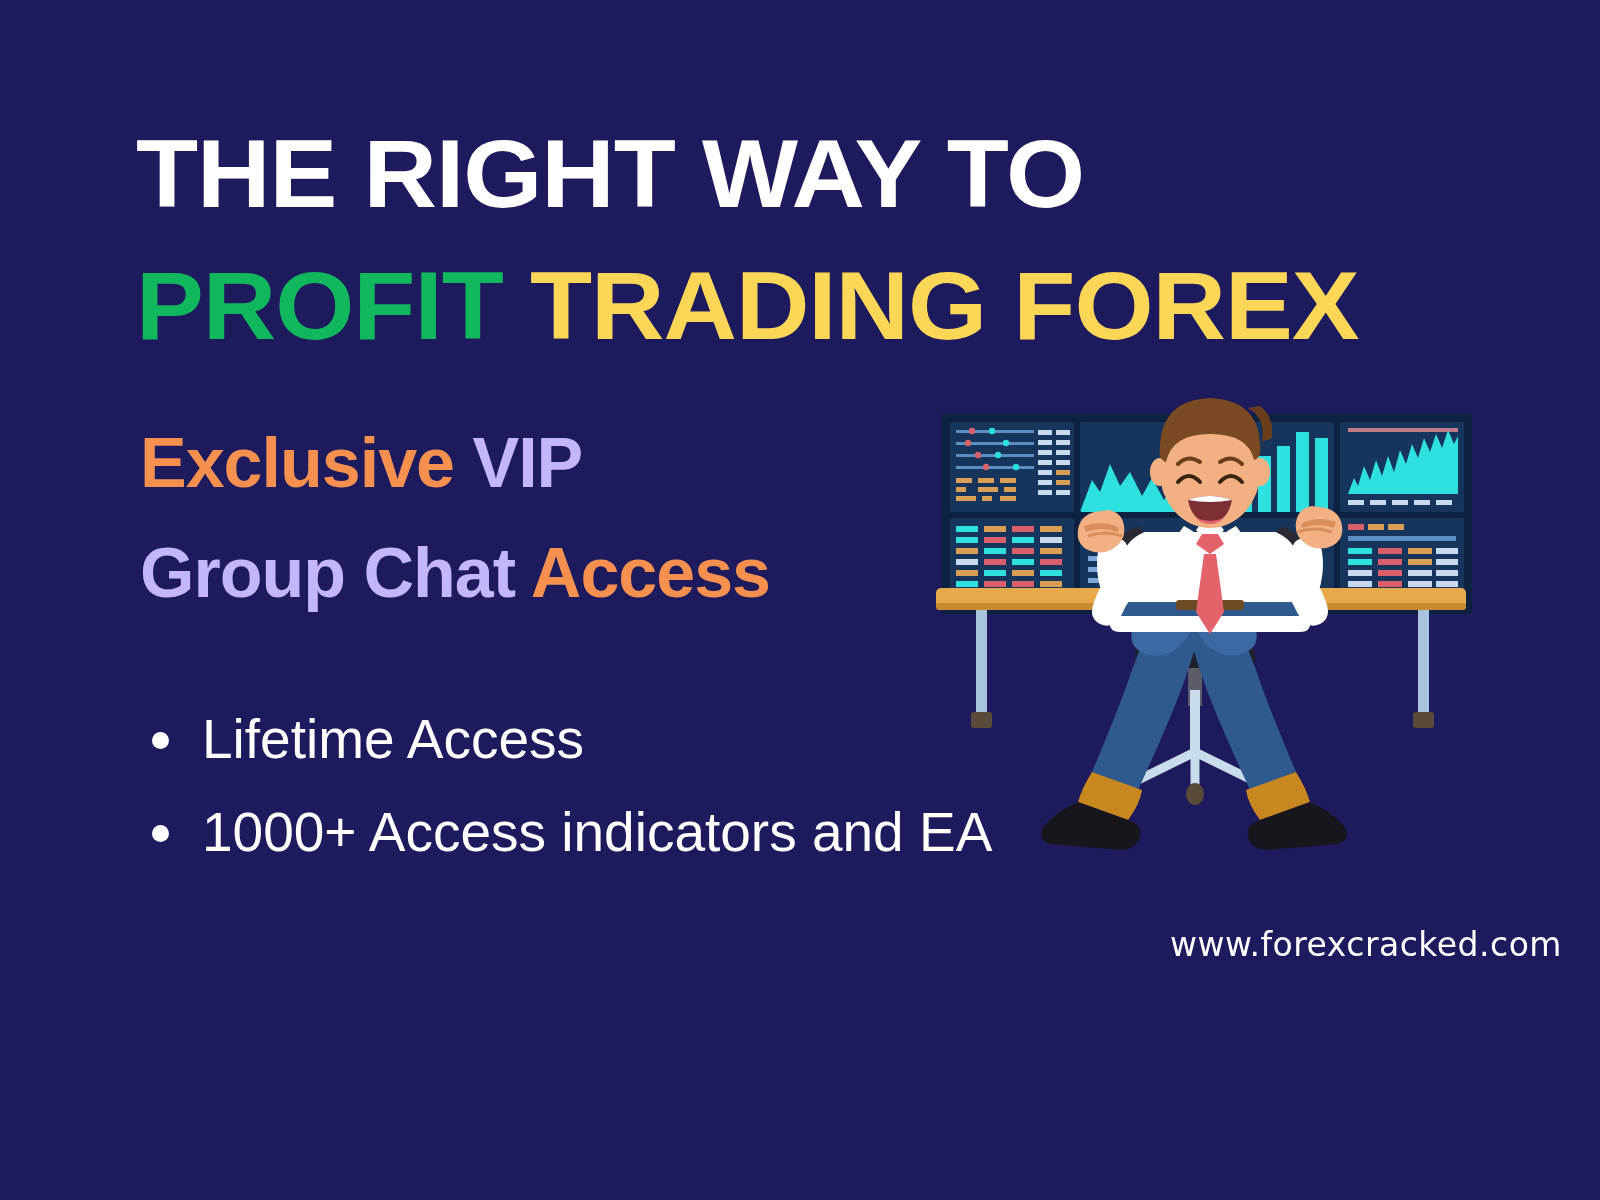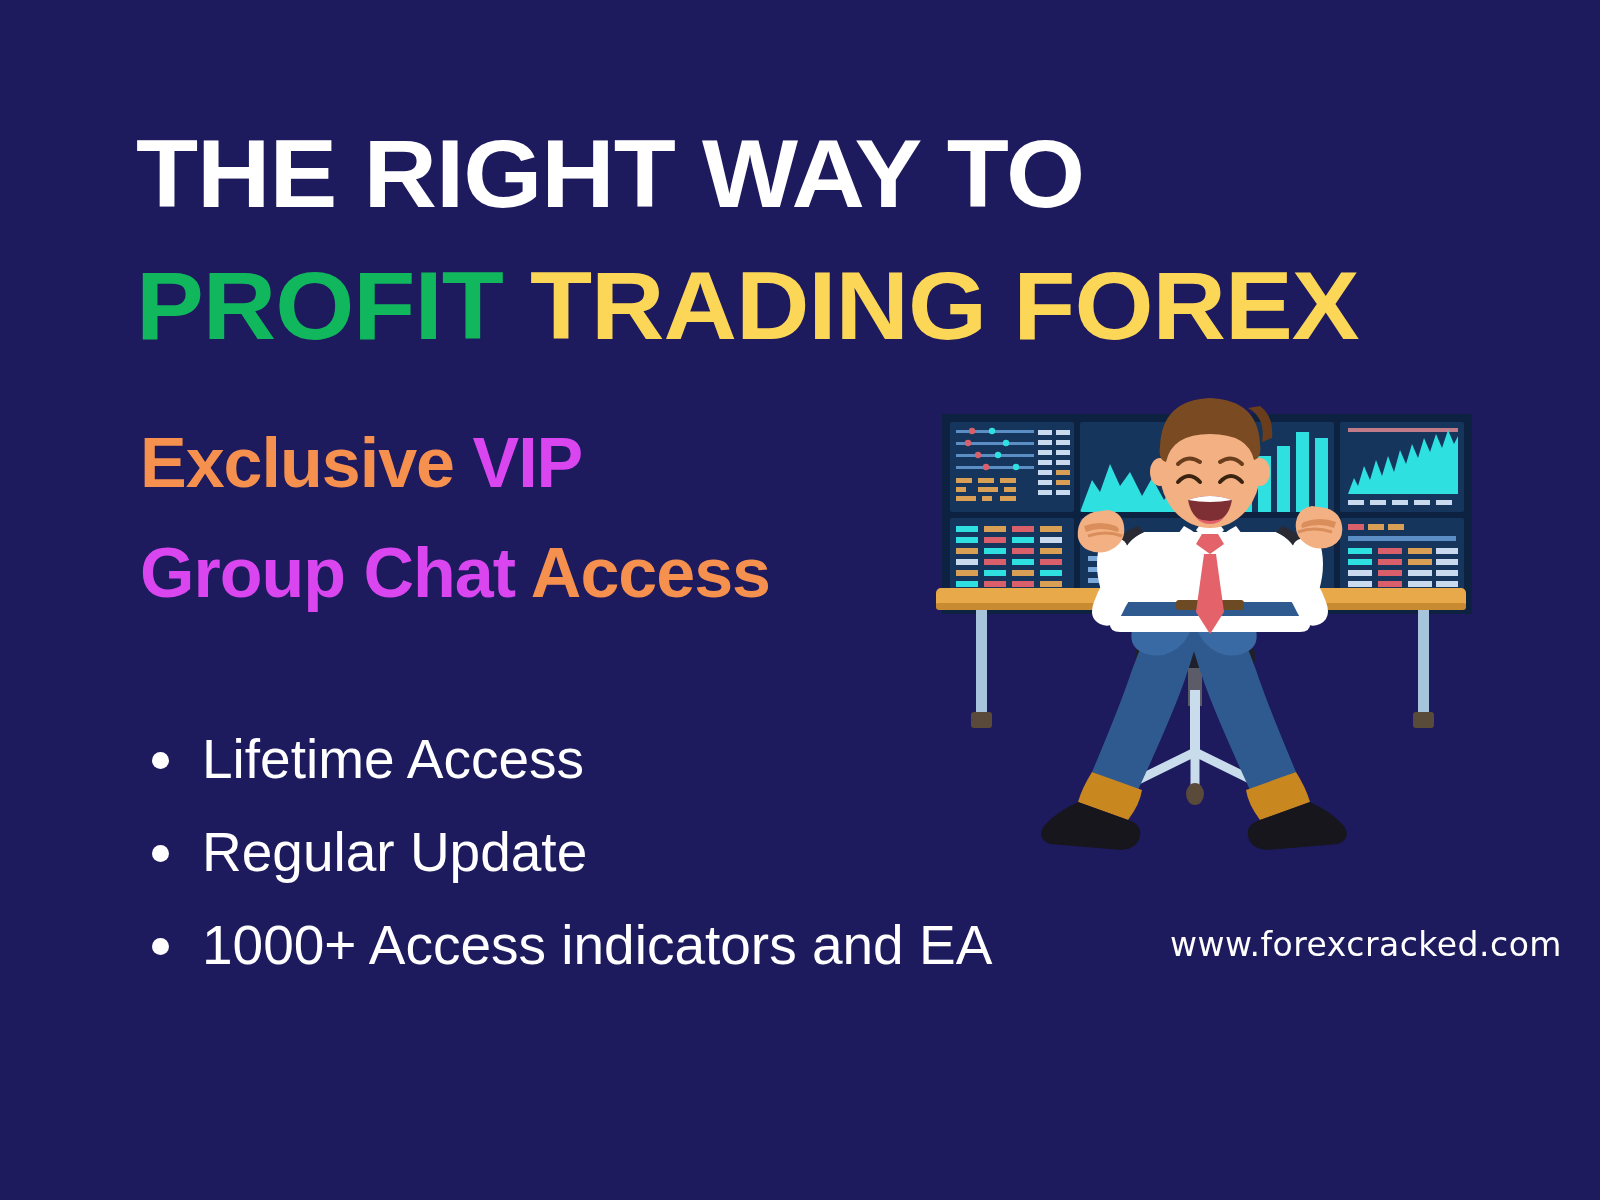--- a/index.html
+++ b/index.html
@@ -50,27 +50,27 @@
     font-family:"Liberation Sans", sans-serif;
     font-weight:bold;
     white-space:nowrap;
     line-height:1;
     font-size:70px;
     letter-spacing:-1px;
   }
   #subhead-line1 { top:428px; }
   #subhead-line2 { top:538px; }
   .c-orange { color:#f5904f; }
-  .c-cyan   { color:#d946ef; }
+  .c-cyan   { color:#c4b5fd; }
 
   
   #bullet-list {
     position:absolute;
     left:140px;
-    top:724px;
+    top:704px;
     list-style:none;
   }
   .bullet-row {
     position:relative;
     height:93px;
     padding-left:62px;
     color:#ffffff;
     font-size:55px;
     font-weight:normal;
     line-height:70px;
@@ -116,24 +116,20 @@
   <div class="headline" id="headline-line2"><span class="w-profit">PROFIT </span><span class="w-trading">TRADING FOREX</span></div>
 
   <div class="subhead" id="subhead-line1"><span class="c-orange">Exclusive </span><span class="c-cyan">VIP</span></div>
 
   <div class="subhead" id="subhead-line2"><span class="c-cyan">Group Chat </span><span class="c-orange">Access</span></div>
 
   <ul id="bullet-list">
     <li class="bullet-row">
       <span class="bullet-dot"></span>
       <span>Lifetime Access</span>
-    </li>
-    <li class="bullet-row">
-      <span class="bullet-dot"></span>
-      <span>Regular Update</span>
     </li>
     <li class="bullet-row">
       <span class="bullet-dot"></span>
       <span>1000+ Access indicators and EA</span>
     </li>
   </ul>
 
   <div id="footer-url">www.forexcracked.com</div>
 
   <div id="illustration">

